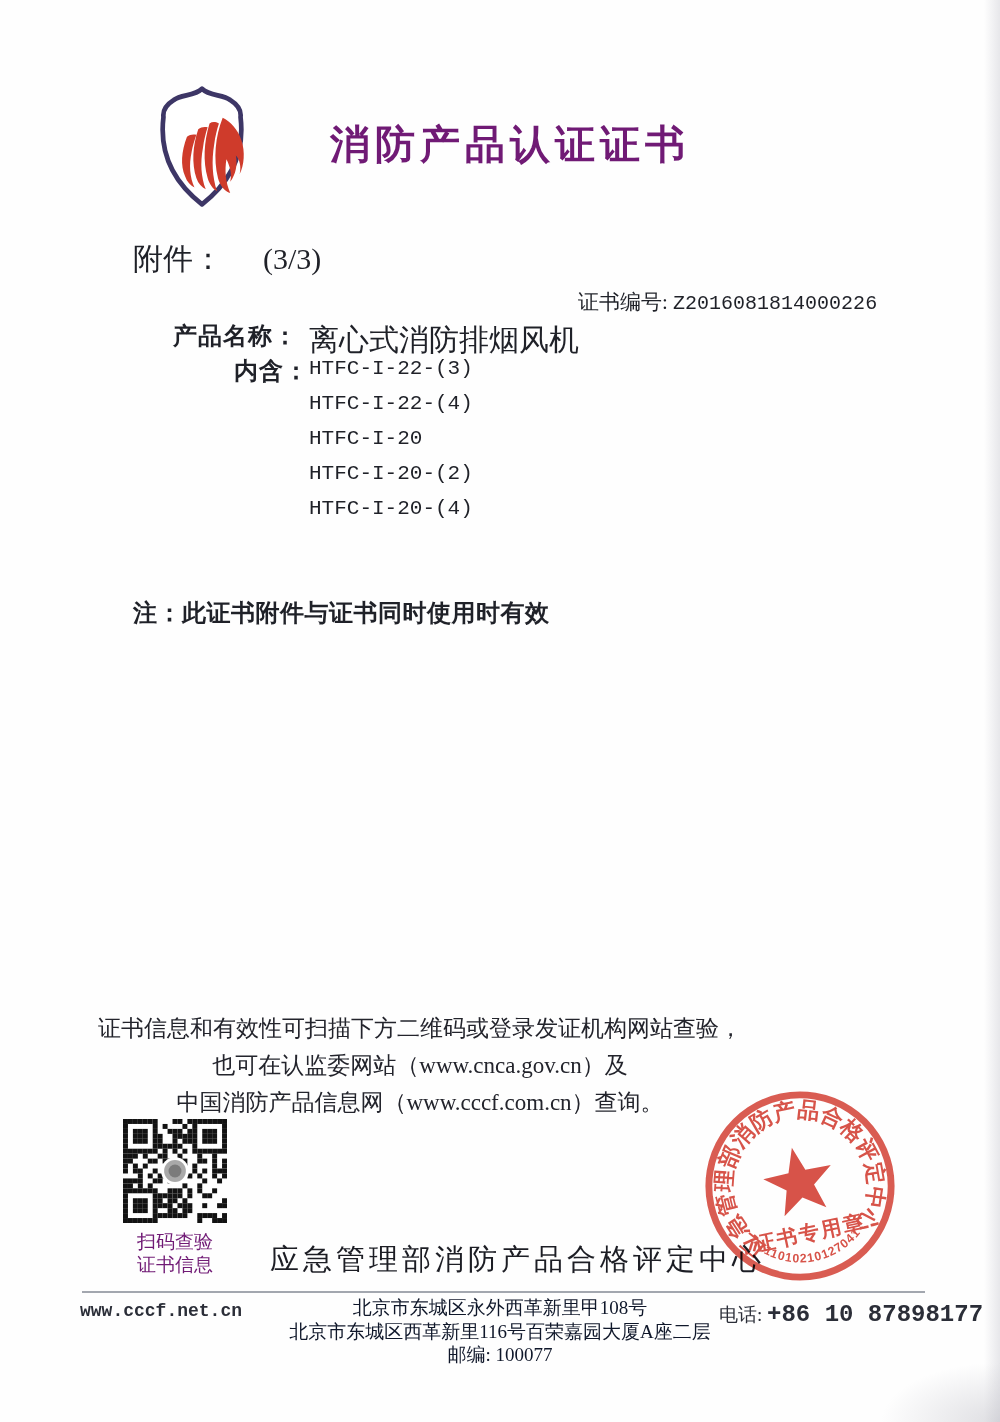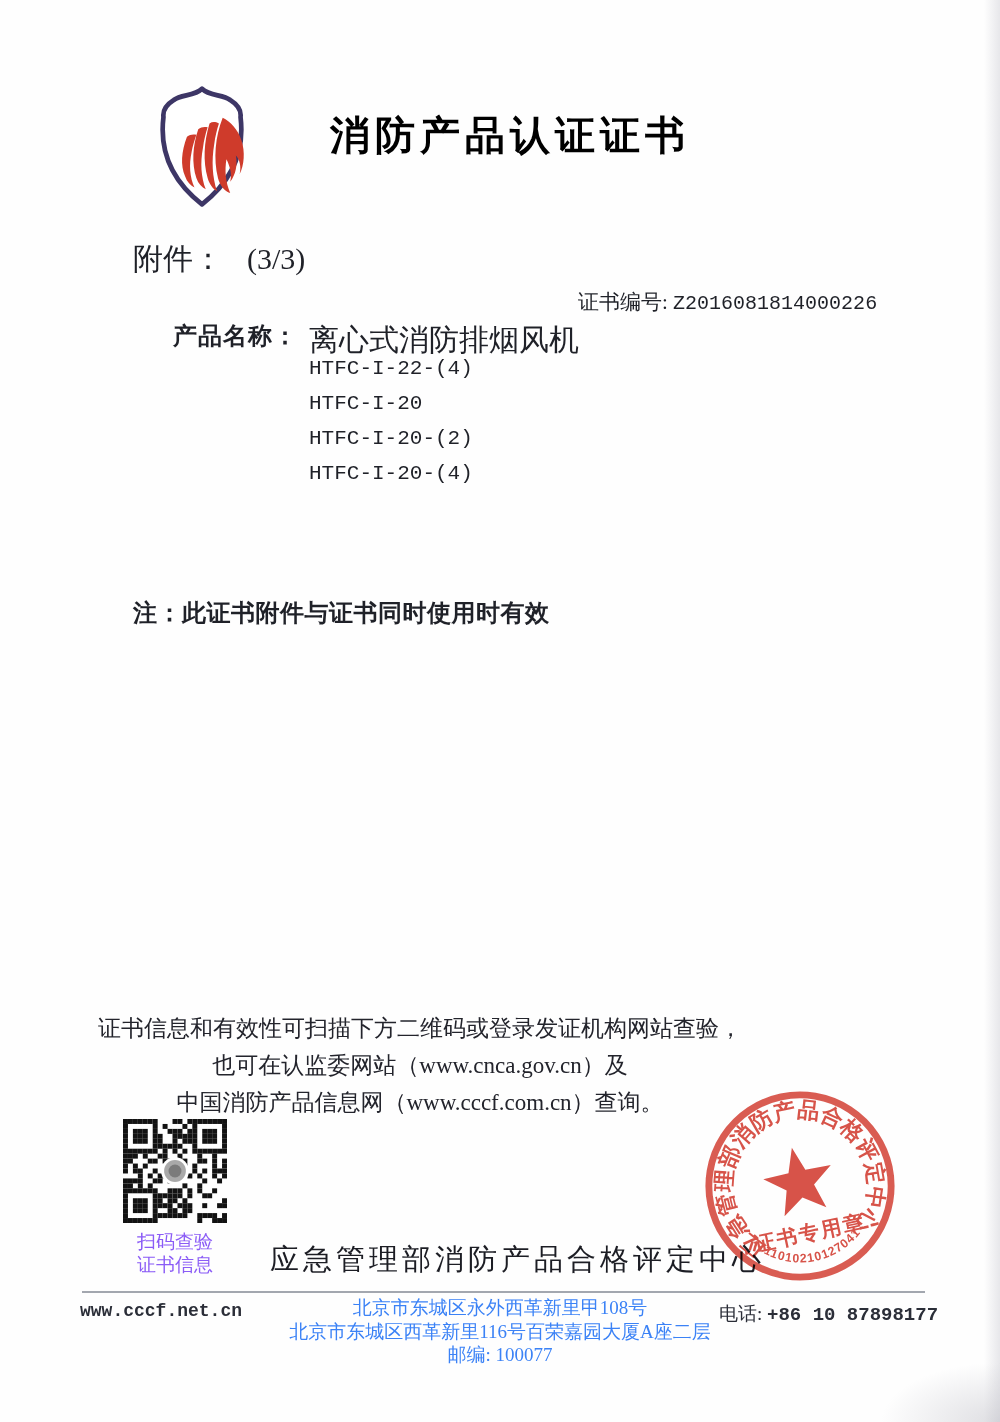--- a/index.html
+++ b/index.html
@@ -13,27 +13,27 @@
     background:linear-gradient(to right, rgba(205,205,212,0), rgba(203,203,210,0.45));
     pointer-events:none;
   }
   .scan-corner {
     position:absolute; right:0; bottom:0; width:120px; height:60px;
     background:radial-gradient(ellipse at bottom right, rgba(190,190,198,0.5), rgba(190,190,198,0) 70%);
     pointer-events:none;
   }
   .logo { position:absolute; left:155px; top:84px; width:94px; height:126px; }
   .title {
-    position:absolute; left:330px; top:108px;
+    position:absolute; left:330px; top:117px;
     font-family:"Liberation Sans", sans-serif;
-    font-size:40px; font-weight:bold; letter-spacing:5px; color:#000000;
+    font-size:40px; font-weight:bold; letter-spacing:5px; color:#701a75;
     white-space:nowrap;
   }
   .attachment { position:absolute; left:133px; top:239px; font-size:30px; white-space:nowrap; }
-  .attachment .att-value { margin-left:24px; }
+  .attachment .att-value { margin-left:40px; }
   .cert-no { position:absolute; left:578px; top:288px; font-size:21px; white-space:nowrap; }
   .cert-no .mono { font-family:"Liberation Mono", monospace; font-size:20px; }
   .fields { position:absolute; left:133px; top:320px;margin-left:40px; }
   .field-row { display:flex; height:35px; align-items:flex-start; }
   .field-label {
     display:inline-block; width:136px;
     font-family:"Liberation Sans", sans-serif; font-weight:bold;
     font-size:24px; letter-spacing:1px; white-space:nowrap;
   }
   .field-label.right { text-align:right; }
@@ -43,43 +43,43 @@
     position:absolute; left:133px; top:597px;
     font-family:"Liberation Sans", sans-serif; font-weight:bold;
     font-size:24px; letter-spacing:0.5px; white-space:nowrap;
   }
   .verify {
     position:absolute; left:0; top:1010px; width:840px;
     text-align:center; font-size:23px; line-height:37px; color:#23242c;
   }
   .qr-block { position:absolute; left:122px; top:1119px; width:106px; }
   .qr-svg { width:106px; height:104px; display:block; }
-  .qr-caption { text-align:center; font-size:19px; line-height:23px; margin-top:7px; color:#8b5cf6; white-space:nowrap; }
+  .qr-caption { text-align:center; font-size:19px; line-height:23px; margin-top:7px; color:#701a75; white-space:nowrap; }
   .issuer {
     position:absolute; left:270px; top:1240px;
     font-size:29px; letter-spacing:4px; color:#1c1d24; white-space:nowrap;
   }
   .seal {
     position:absolute; left:702px; top:1088px; width:196px; height:196px;
     transform:rotate(-12deg); opacity:0.93; mix-blend-mode:multiply;
   }
   .divider { position:absolute; left:82px; top:1291px; width:843px; height:2px; background:#a3a7af; }
   .footer-website {
     position:absolute; left:80px; top:1301px;
     font-family:"Liberation Mono", monospace; font-size:18px; font-weight:bold; color:#2b2e38;
     white-space:nowrap;
   }
   .footer-address {
     position:absolute; left:270px; top:1296px; width:460px;
-    text-align:center; font-size:19px; line-height:23.5px; color:#3b82f6; white-space:nowrap;
+    text-align:center; font-size:19px; line-height:23.5px; color:#0f172a; white-space:nowrap;
   }
   .footer-phone {
     position:absolute; left:719px; top:1301px; font-size:19px; color:#2b2e38; white-space:nowrap;
   }
-  .footer-phone .mono { font-family:"Liberation Mono", monospace; font-size:19px; font-weight:bold; }
+  .footer-phone .mono { font-family:"Liberation Mono", monospace; font-size:24px; font-weight:bold; }
 </style>
 </head>
 <body>
 
 <div class="page">
 
   <svg class="logo" viewBox="0 0 100 134" aria-hidden="true">
     <path d="M50,5 C42,13 28,11 20,17 C12,22 8,27 9,35 C5,68 14,100 50,128 C86,100 95,68 91,35 C92,27 88,22 80,17 C72,11 58,13 50,5 Z" fill="#ffffff" stroke="#3d3666" stroke-width="5" stroke-linejoin="round"></path>
     <g fill="#cf3b2b">
       <path d="M34,56 C28,72 27,86 32,98 C34,104 38,108 42,110 C37,99 36,86 39,72 C40,66 42,60 44,54 C40,53 37,54 34,56 Z"></path>
@@ -96,20 +96,24 @@
   </div>
 
   <div class="cert-no">
     <span>证书编号: </span><span class="mono">Z2016081814000226</span>
   </div>
 
   <div class="fields">
     <div class="field-row">
       <span class="field-label">产品名称：</span>
       <span class="field-value">离心式消防排烟风机</span>
+    </div>
+    <div class="field-row">
+      <span class="field-label right">内含：</span>
+      <span class="field-value mono">HTFC-I-22-(3)</span>
     </div>
     <div class="field-row">
       <span class="field-label"></span>
       <span class="field-value mono">HTFC-I-22-(4)</span>
     </div>
     <div class="field-row">
       <span class="field-label"></span>
       <span class="field-value mono">HTFC-I-20</span>
     </div>
     <div class="field-row">

